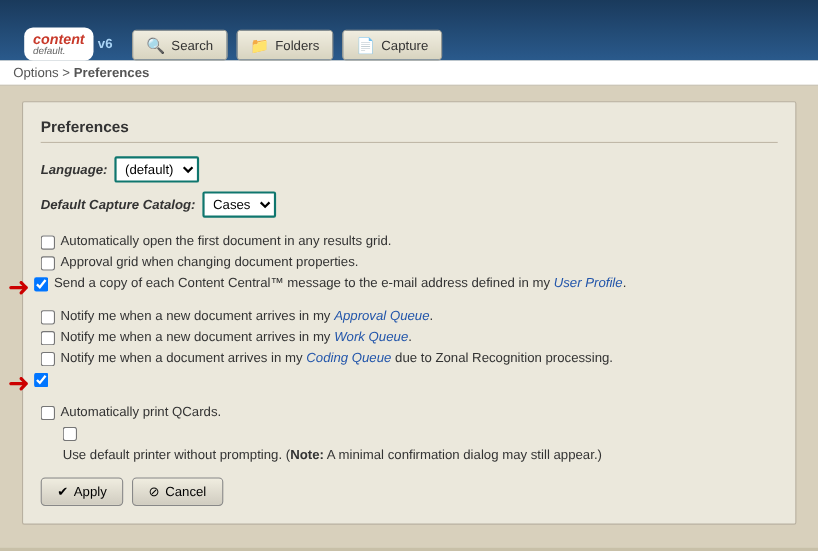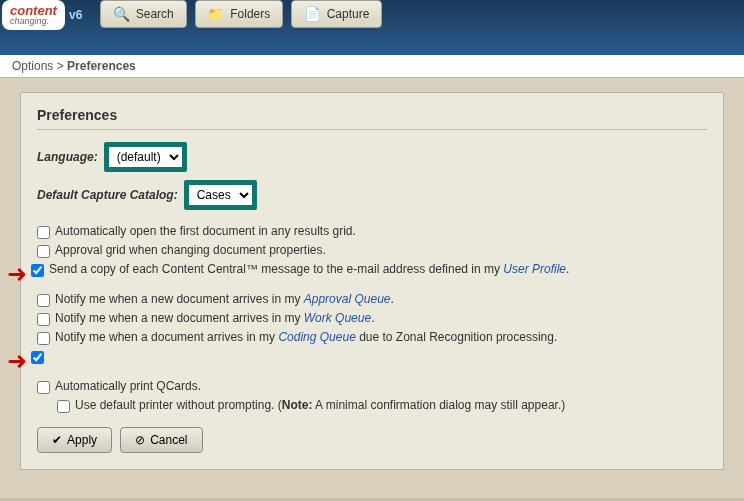--- a/index.html
+++ b/index.html
@@ -3,22 +3,22 @@
   <meta charset="utf-8">
   <style>
     * { margin: 0; padding: 0; box-sizing: border-box; }
     body { width: 744px; height: 501px; font-family: Arial, sans-serif; font-size: 13px; overflow: hidden; background: #c8c0a8; }
 
     
     .header {
       background: linear-gradient(to bottom, #1a3a5c, #2a5a8c);
       height: 55px;
       display: flex;
-      align-items: flex-start;
-      padding: 0 2px;
+      align-items: flex-end;
+      padding: 0 22px;
       gap: 8px;
     }
     .logo-area {
       display: flex;
       align-items: center;
       margin-right: 10px;
     }
     .logo-box {
       background: #fff;
       border-radius: 8px;
@@ -101,21 +101,21 @@
       margin-bottom: 8px;
       gap: 6px;
     }
     .field-label {
       font-weight: bold;
       color: #333;
       font-size: 12px;
       font-style: italic;
     }
     .field-select {
-      border: 5px solid #0f766e;
+      border: 2px solid #0f766e;
       background: #fff;
       padding: 2px 4px;
       font-size: 12px;
       border-radius: 2px;
     }
 
     .checkbox-item {
       display: flex;
       align-items: flex-start;
       margin-bottom: 4px;
@@ -131,20 +131,21 @@
       color: #2255aa;
       font-style: italic;
     }
     .checkbox-item .note {
       color: #333;
     }
     .checkbox-item .note b { font-weight: bold; }
 
     .checkbox-sub {
       margin-left: 20px;
+      flex-direction: column;
     }
 
     .section-gap { height: 6px; }
 
     
     .button-row {
       display: flex;
       gap: 8px;
       margin-top: 14px;
     }
@@ -161,21 +162,21 @@
     }
   </style>
 </head>
 <body>
 
 <div class="header">
   <div class="logo-area">
     <div class="logo-box">
       <div>
         <div class="logo-text">content</div>
-        <div class="logo-sub">changing.</div>
+        <div class="logo-sub">default.</div>
       </div>
     </div>
     <span class="version-badge">v6</span>
   </div>
 
   <button class="nav-btn">
     <span class="icon">🔍</span>
     <span>Search</span>
   </button>
   <button class="nav-btn">

